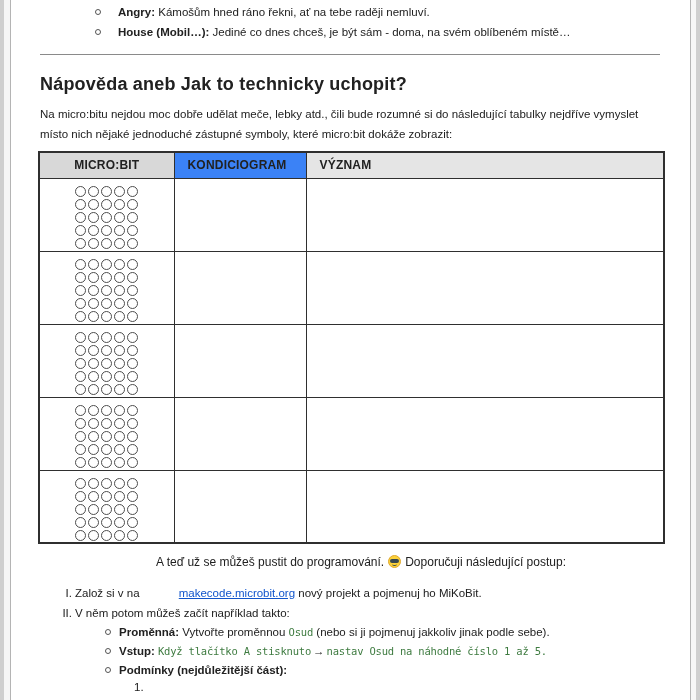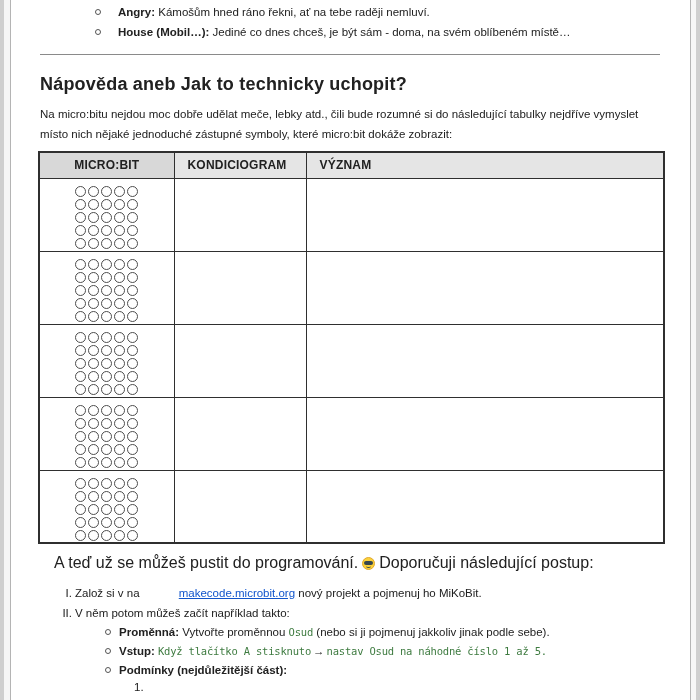--- a/index.html
+++ b/index.html
@@ -29,21 +29,21 @@
   table.sym, table.sym td, table.sym th { border:1px solid #2f2f2f; }
   table.sym { border-width:2px; }
   th { background:#d8d8d8; height:26px; font-size:12px; font-weight:bold; text-align:left; padding-left:13px; letter-spacing:.2px; }
   th.c1 { text-align:center; padding-left:0; }
   td { height:73px; vertical-align:top; background:#fff; }
   td.microcell { text-align:center; padding-top:4px; }
   .led-grid { display:inline-grid; grid-template-columns:repeat(5,13px); grid-auto-rows:13px; }
   .led { width:11px; height:11px; border:1.2px solid #4d4d4d; border-radius:50%; background:#fff; margin:auto; }
 
   
-  .outro { margin:9px 0 0 43px; font-size:16px; line-height:19px; }
+  .outro { margin:9px 0 0 21px; font-size:12px; line-height:19px;text-align:center; }
   .emoji { display:inline-block; width:13px; height:13px; background:#fcd23a; border:1px solid #e0a82e; border-radius:50%; position:relative; vertical-align:-2px; margin:0 4px 0 4px; }
   .emoji::before { content:""; position:absolute; left:1px; right:1px; top:3px; height:4px; background:#37474f; border-radius:2px; }
   .emoji::after { content:""; position:absolute; left:3px; right:3px; bottom:1.5px; height:2.5px; border-bottom:1.4px solid #37474f; border-radius:50%; }
 
   
   .steps { margin-top:11px; font-size:11.5px; }
   .steps-row { position:relative; padding-left:64px; line-height:20px; }
   .step-marker { position:absolute; left:36px; width:25px; text-align:right; }
   a.doclink { color:#1155cc; text-decoration:underline; cursor:pointer; }
 
@@ -88,21 +88,21 @@
 
   <table class="sym">
     <colgroup>
         <col style="width:135px">
         <col style="width:132px">
         <col style="width:358px">
       </colgroup>
     <tbody>
         <tr>
       <th class="c1" style="background: rgb(216, 216, 216);">MICRO:BIT</th>
-      <th style="background: #e5e5e5;">KONDICIOGRAM</th>
+      <th style="background: #3b82f6;">KONDICIOGRAM</th>
       <th style="background: #e5e5e5;">VÝZNAM</th>
     </tr>
     <tr>
       <td class="microcell"><div class="led-grid">
               <span class="led"></span>
               <span class="led"></span>
               <span class="led"></span>
               <span class="led"></span>
               <span class="led"></span>
               <span class="led"></span>

